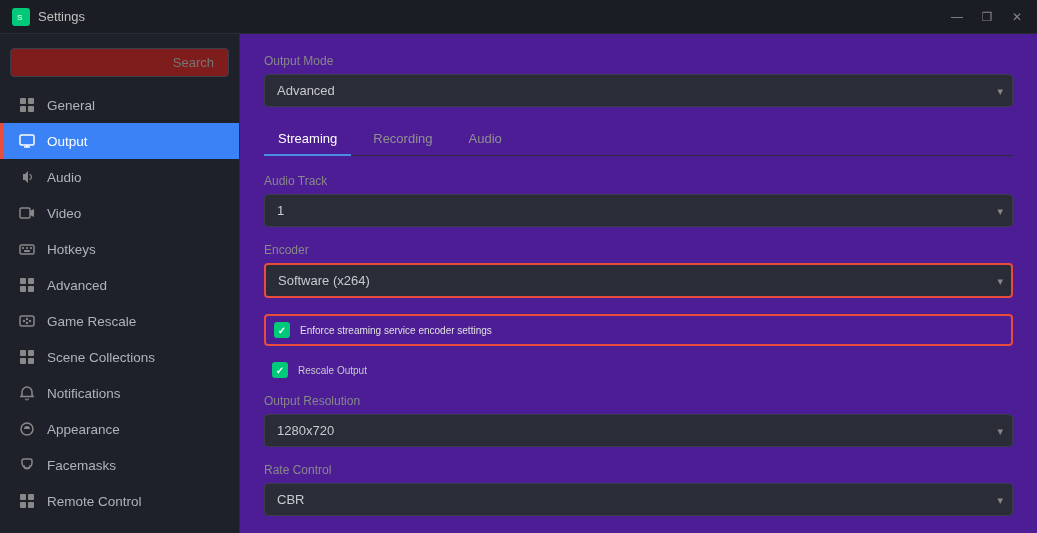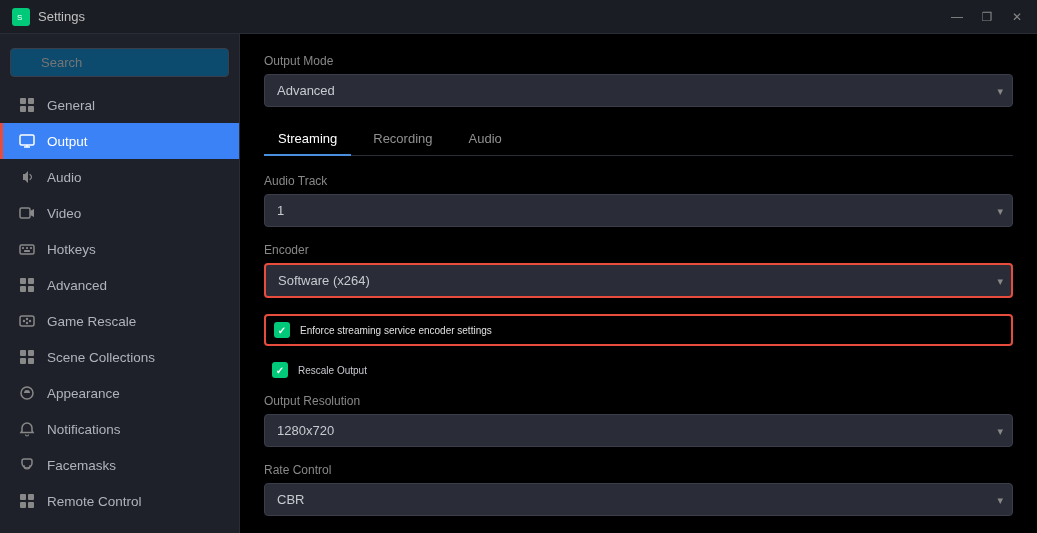--- a/index.html
+++ b/index.html
@@ -68,28 +68,29 @@
       display: flex;
       flex-direction: column;
       flex-shrink: 0;
       padding: 8px 0;
     }
     .search-wrap {
       padding: 6px 10px 10px 10px;
     }
     .search-box {
       width: 100%;
-      background: #0c4a6e;
+      background: #7f1d1d;
       border: 1px solid #3a3d4a;
       border-radius: 4px;
-      padding: 6px 20px 6px 30px;
+      padding: 6px 14px 6px 30px;
       color: #a0a0a0;
       font-size: 13px;
       outline: none;
       position: relative;
+      text-align: right;
     }
     .search-container {
       position: relative;
     }
     .search-icon-inner {
       position: absolute;
       left: 9px;
       top: 50%;
       transform: translateY(-50%);
       color: #777;
@@ -118,21 +119,21 @@
       display: flex;
       align-items: center;
       justify-content: center;
       font-size: 14px;
       flex-shrink: 0;
     }
 
     
     .content {
       flex: 1;
-      background: #000000;
+      background: #4c1d95;
       padding: 20px 24px;
       overflow-y: auto;
     }
     .content-section-label {
       font-size: 12px;
       color: #888;
       margin-bottom: 6px;
       text-transform: none;
     }
     .dropdown-wrap {
@@ -344,35 +345,35 @@
           <rect x="1" y="9" width="6" height="6" rx="1" fill="#888"></rect>
           <rect x="9" y="9" width="6" height="6" rx="1" fill="#888"></rect>
         </svg>
       </span>
       <span>Scene Collections</span>
     </div>
 
     <div class="sidebar-item">
       <span class="item-icon">
         <svg width="16" height="16" viewBox="0 0 16 16" fill="none">
+          <path d="M8 2a5 5 0 00-5 5v3l-1 1.5h12L13 10V7a5 5 0 00-5-5z" stroke="#888" stroke-width="1.5" fill="none"></path>
+          <path d="M6.5 13.5a1.5 1.5 0 003 0" stroke="#888" stroke-width="1.2" fill="none"></path>
+        </svg>
+      </span>
+      <span>Notifications</span>
+    </div>
+
+    <div class="sidebar-item">
+      <span class="item-icon">
+        <svg width="16" height="16" viewBox="0 0 16 16" fill="none">
           <circle cx="8" cy="8" r="6" stroke="#888" stroke-width="1.5" fill="none"></circle>
           <path d="M5 8a3 3 0 016 0" fill="#888"></path>
         </svg>
       </span>
       <span>Appearance</span>
-    </div>
-
-    <div class="sidebar-item">
-      <span class="item-icon">
-        <svg width="16" height="16" viewBox="0 0 16 16" fill="none">
-          <path d="M8 2a5 5 0 00-5 5v3l-1 1.5h12L13 10V7a5 5 0 00-5-5z" stroke="#888" stroke-width="1.5" fill="none"></path>
-          <path d="M6.5 13.5a1.5 1.5 0 003 0" stroke="#888" stroke-width="1.2" fill="none"></path>
-        </svg>
-      </span>
-      <span>Notifications</span>
     </div>
 
     <div class="sidebar-item">
       <span class="item-icon">
         <svg width="16" height="16" viewBox="0 0 16 16" fill="none">
           <path d="M3 6a5 5 0 0010 0V4a2 2 0 00-2-2H5a2 2 0 00-2 2v2z" stroke="#888" stroke-width="1.5" fill="none"></path>
           <path d="M5 8v1a3 3 0 006 0V8" stroke="#888" stroke-width="1.2" fill="none"></path>
         </svg>
       </span>
       <span>Facemasks</span>

